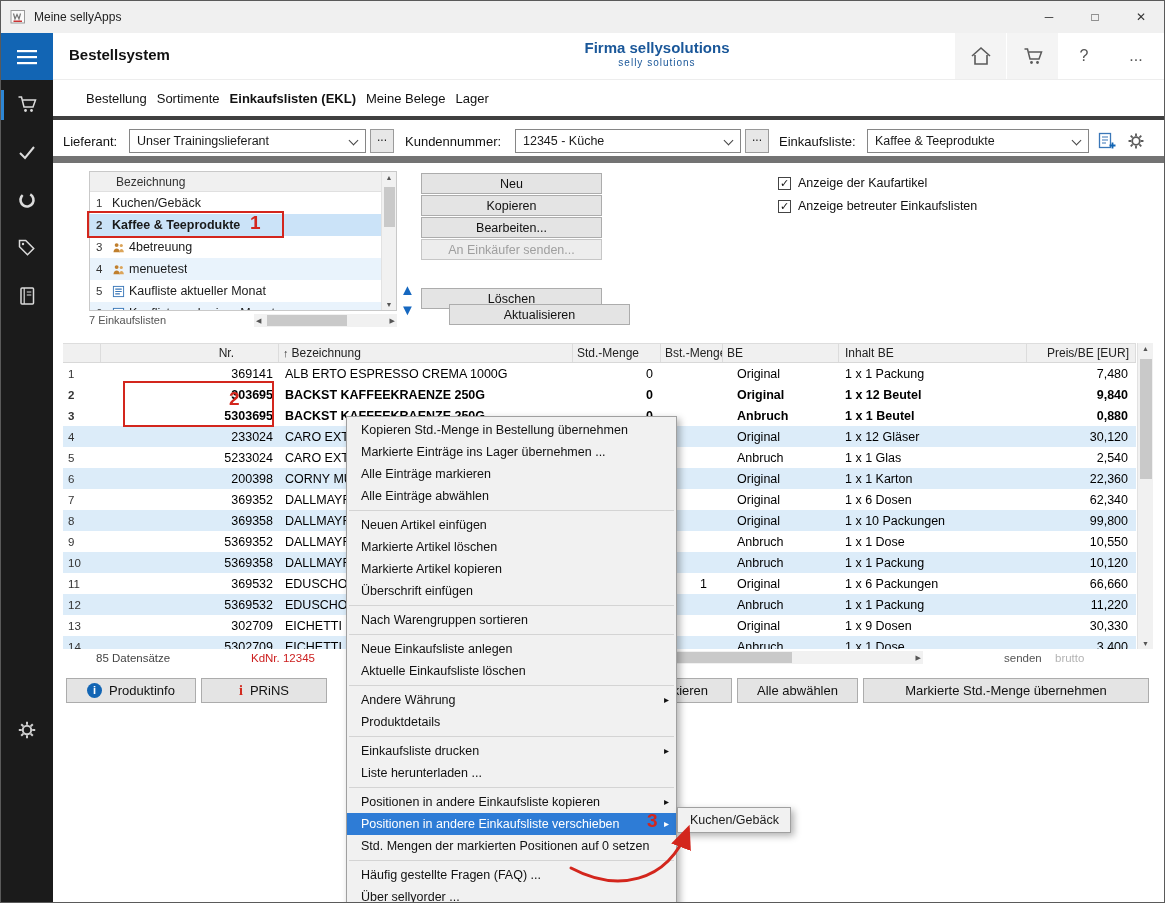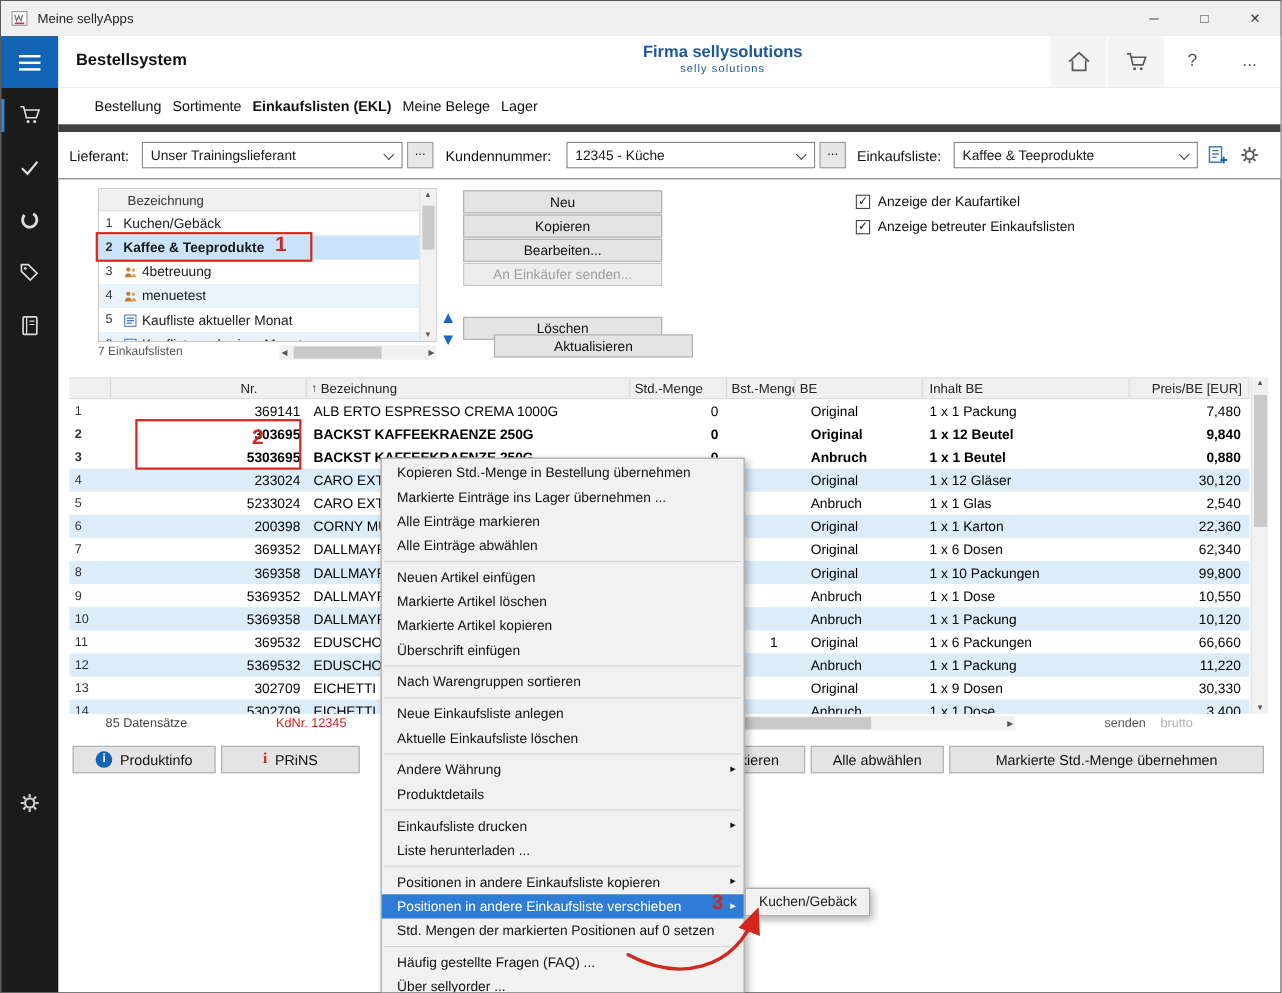--- a/index.html
+++ b/index.html
@@ -24,26 +24,26 @@
   .bestellsystem{position:absolute;left:16px;top:13px;font-weight:bold;font-size:15px;color:#111}
   .company{position:absolute;left:504px;top:6px;text-align:center;color:#1a5799;width:200px}
   .company .line1{font-size:15px;font-weight:bold}
   .company .line2{font-size:10px;letter-spacing:1px;margin-top:1px}
   .header-icons{position:absolute;right:4px;top:0;height:46px;display:flex;align-items:center}
   .hicon{width:52px;height:46px;display:flex;align-items:center;justify-content:center;color:#555;font-size:16px}
   .hicon.shaded{background:#f4f4f4;border-left:1px solid #fff}
   .hicon .glyph{font-size:16px;color:#555}
 
   
-  .tabbar{position:absolute;left:52px;top:79px;width:1113px;height:40px;display:flex;align-items:center;gap:10px;padding-left:33px;border-bottom:7px solid #404040;background:#fff}
+  .tabbar{position:absolute;left:52px;top:79px;width:1113px;height:40px;display:flex;align-items:center;gap:10px;padding-left:33px;border-bottom:4px solid #404040;background:#fff}
   .tab{font-size:13px;color:#111;padding:2px 0}
   .tab.active{font-weight:bold}
 
   
-  .filterrow{position:absolute;left:52px;top:119px;width:1113px;height:43px;border-bottom:1px solid #737373;background:#fff}
+  .filterrow{position:absolute;left:52px;top:119px;width:1113px;height:43px;border-bottom:7px solid #737373;background:#fff}
   .flabel{position:absolute;top:14px;font-size:13px;color:#111;white-space:nowrap}
   .fselect{position:absolute;top:9px;height:24px;background:#fff;border:1px solid #868686;display:flex;align-items:center;padding:0 22px 0 7px;font-size:12.5px;white-space:nowrap;overflow:hidden}
   .fselect .chev{position:absolute;right:8px;top:7px;width:7px;height:7px;border-right:1.4px solid #444;border-bottom:1.4px solid #444;transform:rotate(45deg)}
   .fdots{position:absolute;top:9px;width:24px;height:24px;background:#e7e7e7;border:1px solid #9a9a9a;font-size:12px;display:flex;align-items:flex-start;justify-content:center;line-height:14px}
   .ficon{position:absolute;top:11px;display:flex}
 
   
   .listbox{position:absolute;left:88px;top:170px;width:308px;height:140px;border:1px solid #c9c9c9;background:#fff;overflow:hidden}
   .list-header{height:20px;background:#f0f0f0;border-bottom:1px solid #e0e0e0;display:flex;align-items:center;font-size:12px;color:#333}
   .list-header .gut{width:26px}

